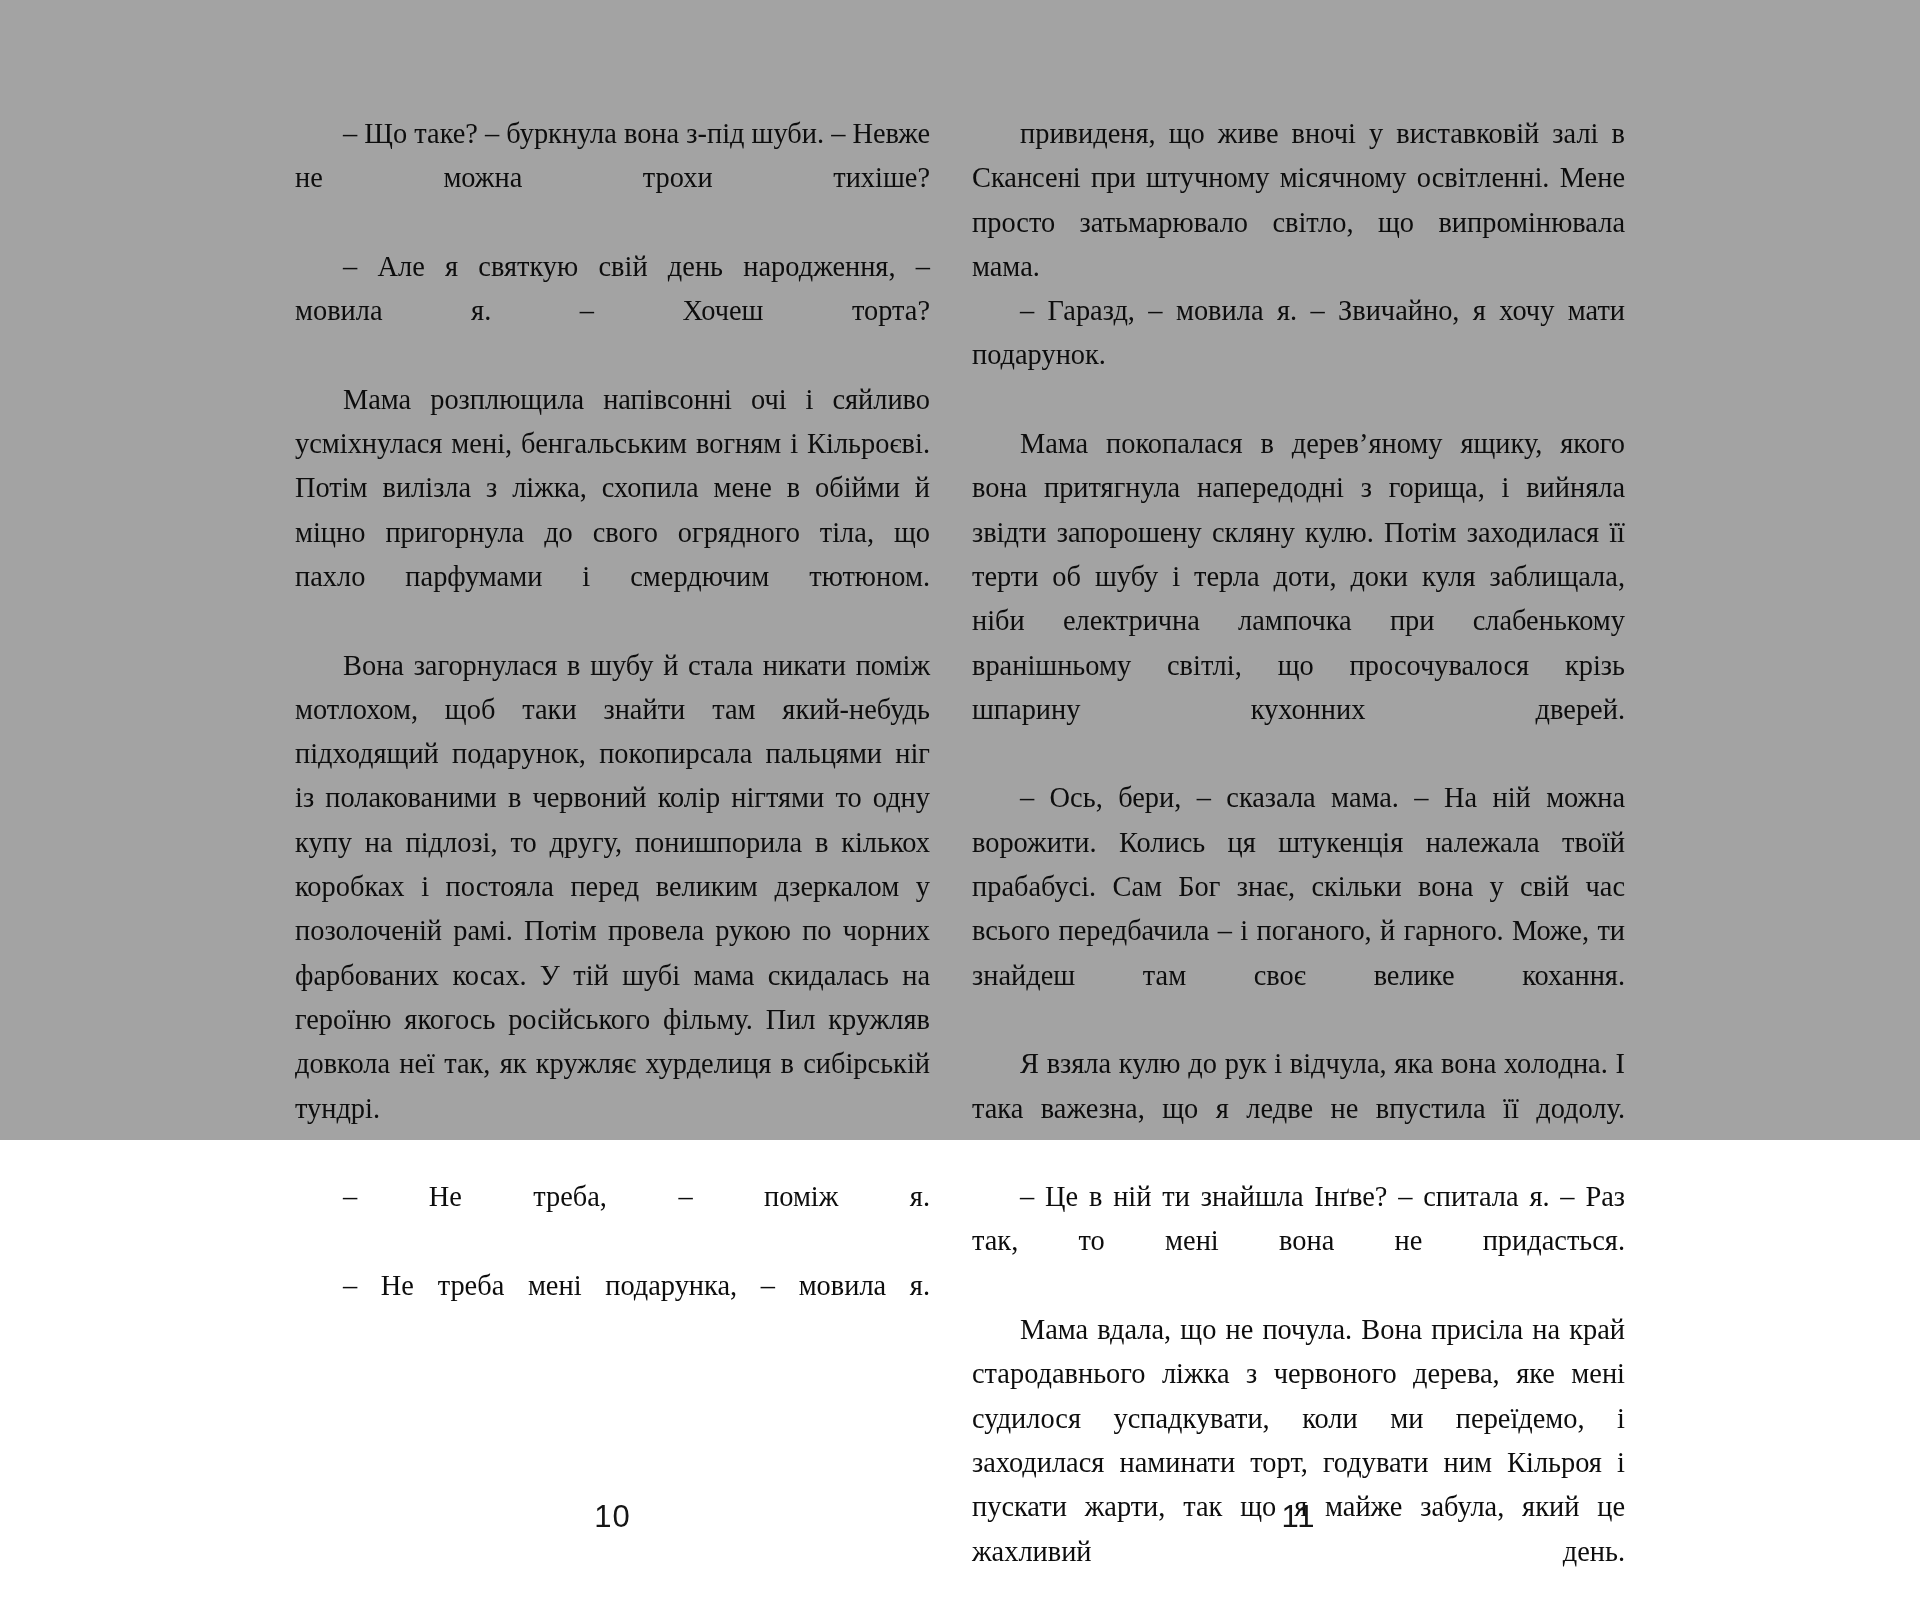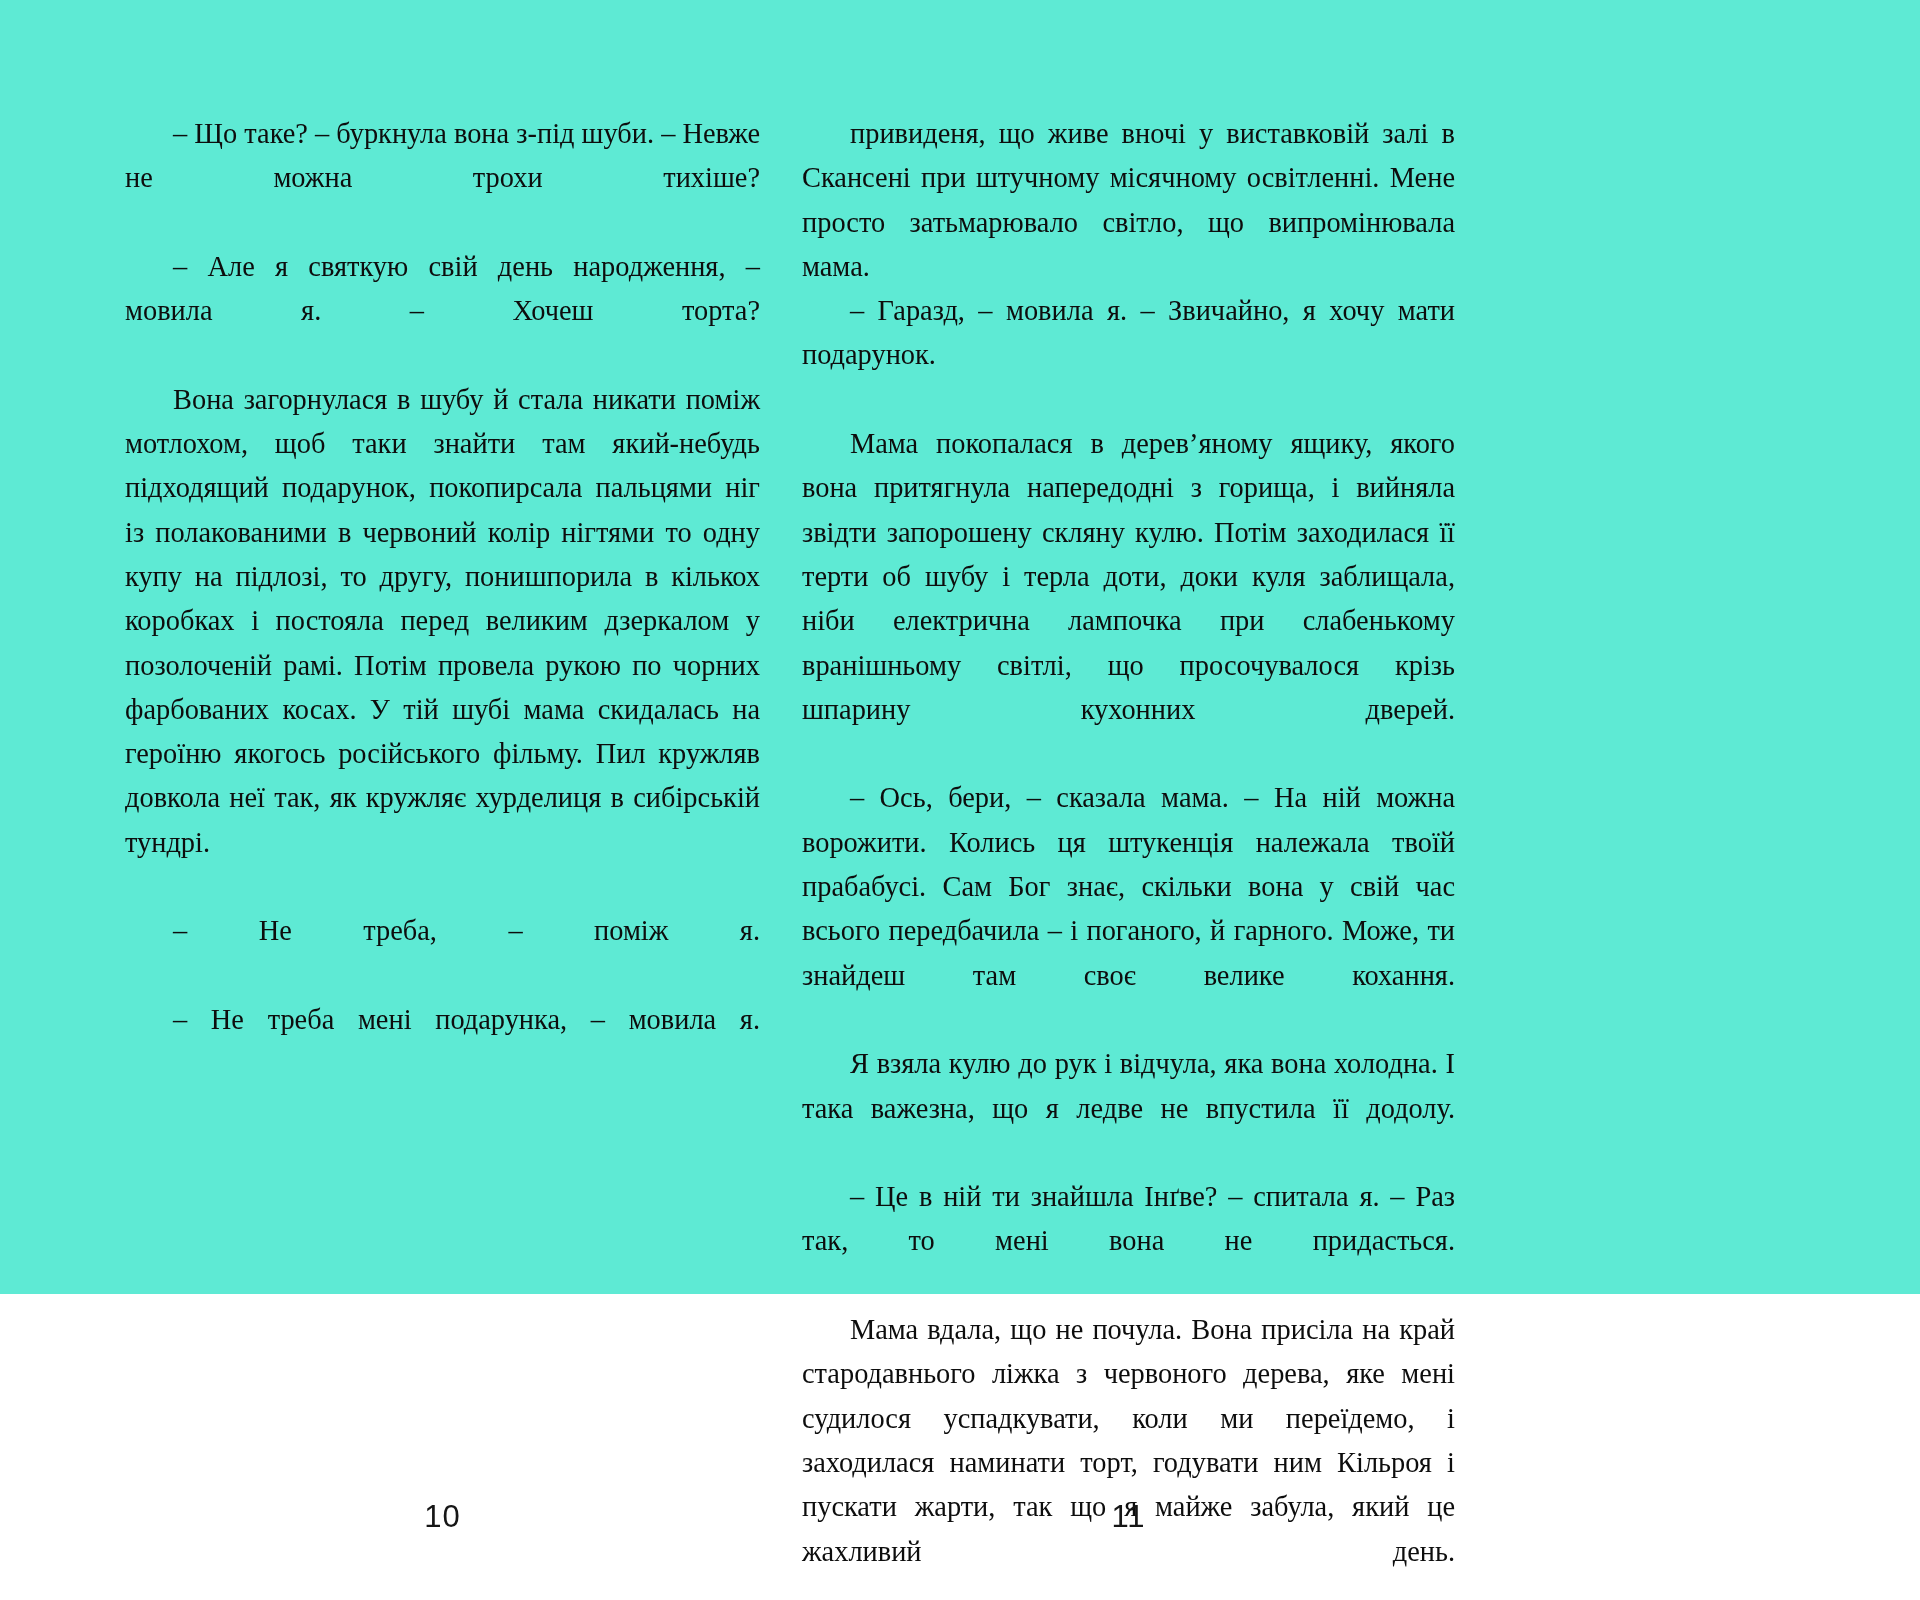--- a/index.html
+++ b/index.html
@@ -12,23 +12,24 @@
     width: 1920px;
     height: 1600px;
     overflow: hidden;
     font-family: "Liberation Serif", "DejaVu Serif", serif;
     color: #111111;
   }
 
   .spread {
     position: relative;
     width: 1920px;
-    height: 1294px;
-    background: #5eead4;
+    height: 1140px;
+    background: #a3a3a3;
     display: flex;
+    justify-content: center;
     box-sizing: border-box;
   }
 
   .page {
     position: relative;
     box-sizing: border-box;
     height: 1600px;
   }
 
   .page-left  { width: 790px; padding: 112px 30px 0 125px; }
@@ -82,20 +83,21 @@
 <body>
 
 <div class="spread">
 
   <div class="gutter"></div>
 
   <div class="page page-left">
     <div class="textblock">
       <p class="para">– Що таке? – буркнула вона з-під шуби. – Невже не можна трохи тихіше?</p>
       <p class="para">– Але я святкую свій день народження, – мовила я. – Хочеш торта?</p>
+      <p class="para">Мама розплющила напівсонні очі і сяйливо усміхнулася мені, бенгальським вогням і Кільроєві. Потім вилізла з ліжка, схопила мене в обійми й міцно пригорнула до свого огрядного тіла, що пахло парфумами і смердючим тютюном.</p>
       <p class="para">Вона загорнулася в шубу й стала никати поміж мотлохом, щоб таки знайти там який-небудь підходящий подарунок, покопирсала пальцями ніг із полакованими в червоний колір нігтями то одну купу на підлозі, то другу, понишпорила в кількох коробках і постояла перед великим дзеркалом у позолоченій рамі. Потім провела рукою по чорних фарбованих косах. У тій шубі мама скидалась на героїню якогось російського фільму. Пил кружляв довкола неї так, як кружляє хурделиця в сибірській тундрі.</p>
       <p class="para">– Не треба, – поміж я.</p>
       <p class="para">– Не треба мені подарунка, – мовила я.</p>
 
     </div>
     <div class="folio folio-left">10</div>
   </div>
 
   <div class="page page-right">
     <div class="textblock">

